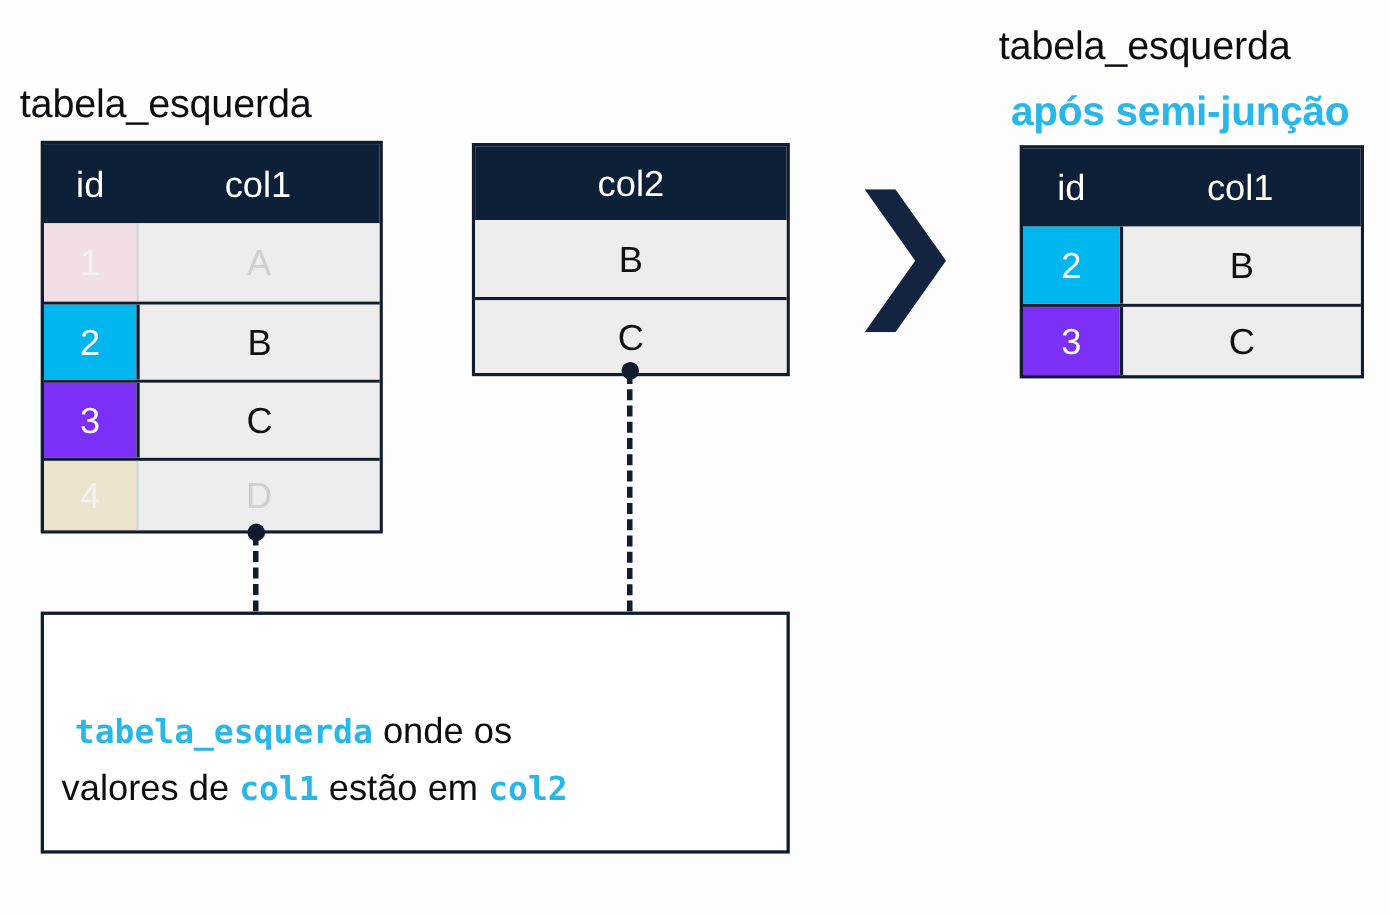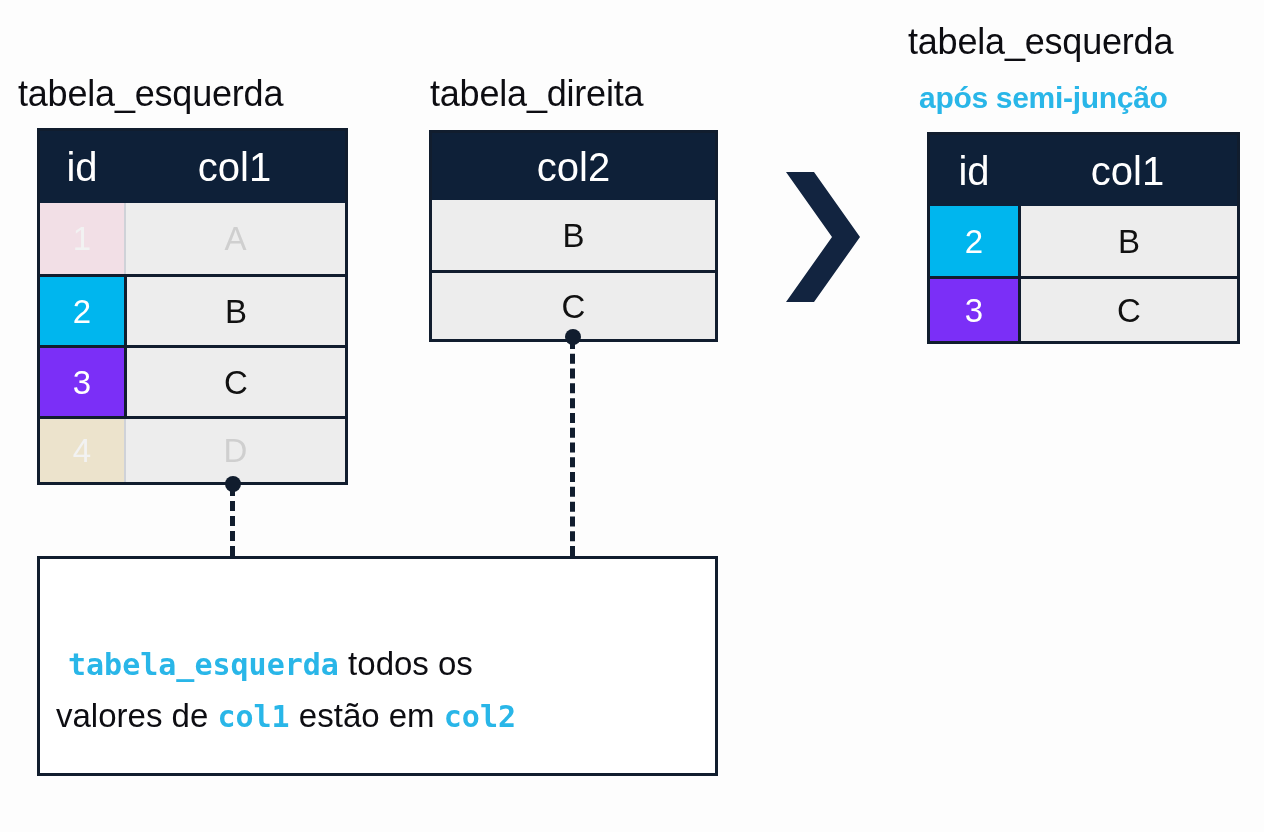--- a/index.html
+++ b/index.html
@@ -24,21 +24,21 @@
     position: absolute;
     font-size: 36px;
     font-weight: 400;
     color: #0d0d12;
     letter-spacing: -0.2px;
     white-space: nowrap;
     line-height: 1;
   }
   .tbl-subtitle {
     position: absolute;
-    font-size: 30px;
+    font-size: 37px;
     font-weight: 700;
     color: #29b6e8;
     white-space: nowrap;
     line-height: 1;
     letter-spacing: -0.3px;
   }
 
   
   .tbl {
     position: absolute;
@@ -46,21 +46,21 @@
     border: 3px solid #111d2e;
     background: #ededed;
   }
   .thead {
     display: flex;
     background: #0e2038;
     box-sizing: border-box;
   }
   .th {
     color: #ffffff;
-    font-size: 40px;
+    font-size: 33px;
     display: flex;
     align-items: center;
     justify-content: center;
     box-sizing: border-box;
     line-height: 1;
   }
   .trow {
     display: flex;
     box-sizing: border-box;
   }
@@ -157,21 +157,20 @@
       <div class="td idcell" style="width:84px; background:#7b2ff7;">3</div>
       <div class="td vdiv-strong" style="width:221px;">C</div>
     </div>
 
     <div class="trow faded sep-strong" style="height:66px;">
       <div class="td idcell" style="width:84px; background:#ece3cc;">4</div>
       <div class="td vdiv-faint" style="width:221px;">D</div>
     </div>
   </div>
 
-  <div class="tbl-title" style="left:430px; top:76px;">tabela_direita</div>
 
   <div class="tbl" style="left:429px; top:130px; width:289px; height:212px;">
     <div class="thead" style="height:67px;">
       <div class="th" style="width:283px;">col2</div>
     </div>
     <div class="trow" style="height:70px;">
       <div class="td" style="width:283px;">B</div>
     </div>
     <div class="trow sep-strong" style="height:69px;">
       <div class="td" style="width:283px;">C</div>
@@ -205,20 +204,20 @@
   <div class="dot" style="left:225px; top:476px;"></div>
   <div class="dash-line" style="left:230px; top:486px; height:70px;"></div>
 
   <div class="dot" style="left:565px; top:329px;"></div>
   <div class="dash-line" style="left:570px; top:339px; height:217px;"></div>
 
   <div class="caption-box" style="left:37px; top:556px; width:681px; height:220px;"></div>
 
 
   <div class="caption-text" style="left:68px; top:638px;">
-    <span class="mono">tabela_esquerda</span><span>&nbsp;</span><span>todos os</span>
+    <span class="mono">tabela_esquerda</span><span>&nbsp;</span><span>onde os</span>
   </div>
 
   <div class="caption-text" style="left:56px; top:690px;">
     <span>valores de</span><span>&nbsp;</span><span class="mono">col1</span><span>&nbsp;</span><span>estão em</span><span>&nbsp;</span><span class="mono">col2</span>
   </div>
 
 </div>
 
 </body></html>

